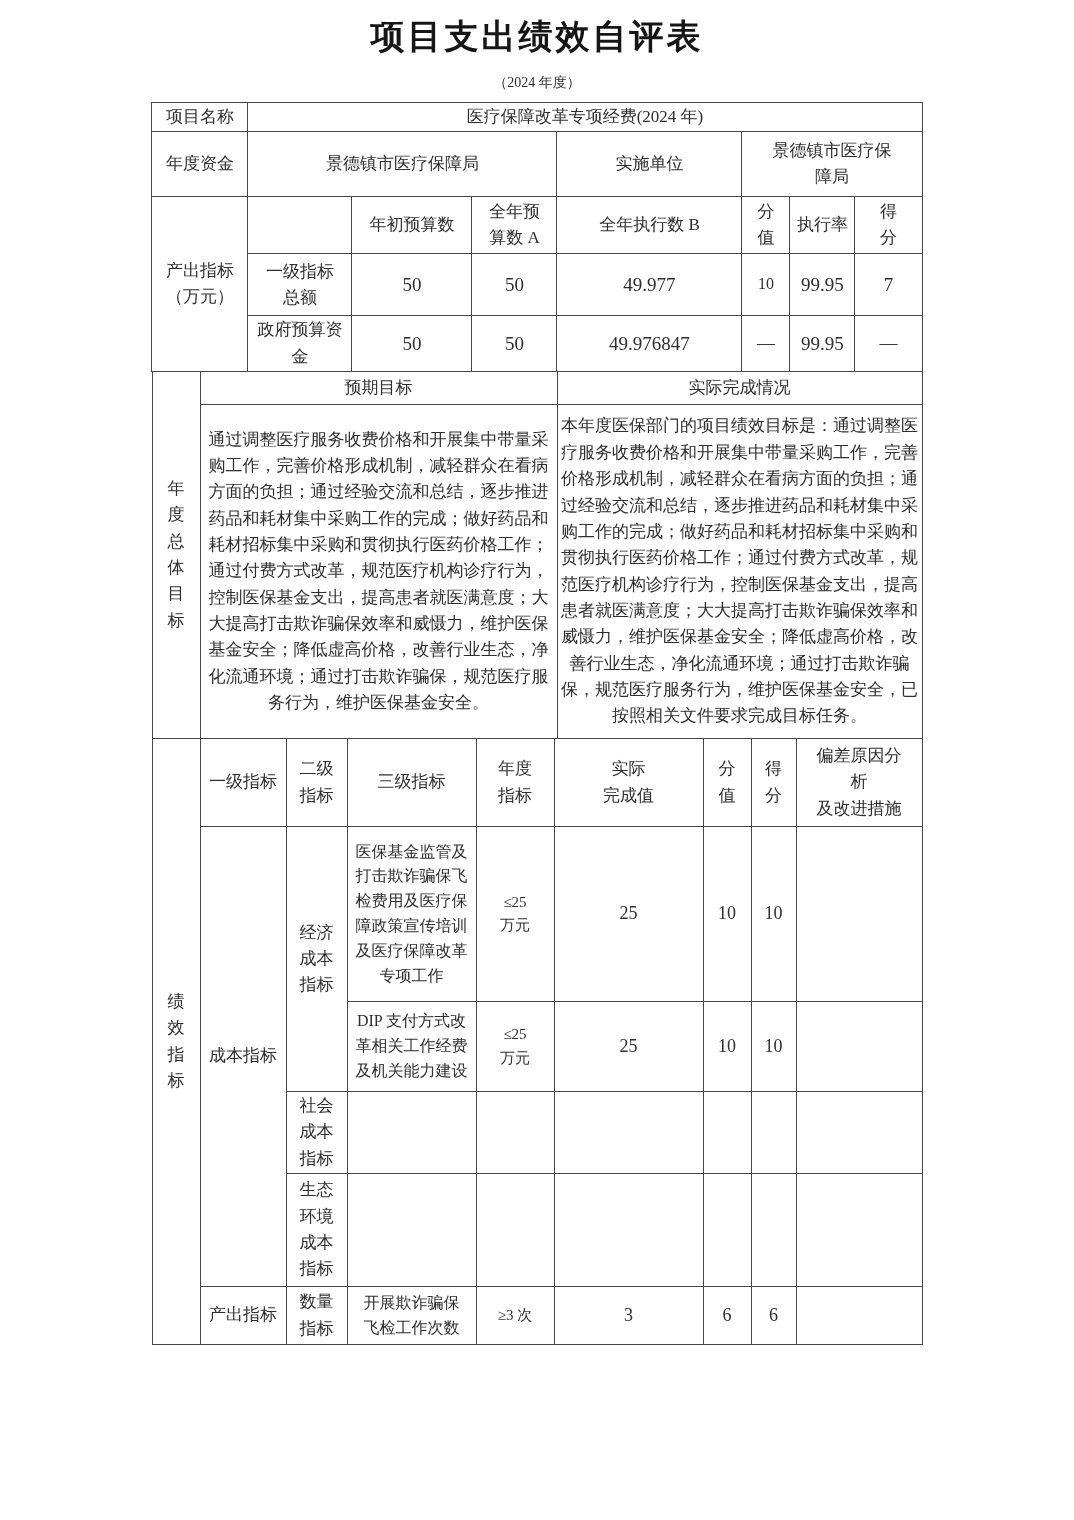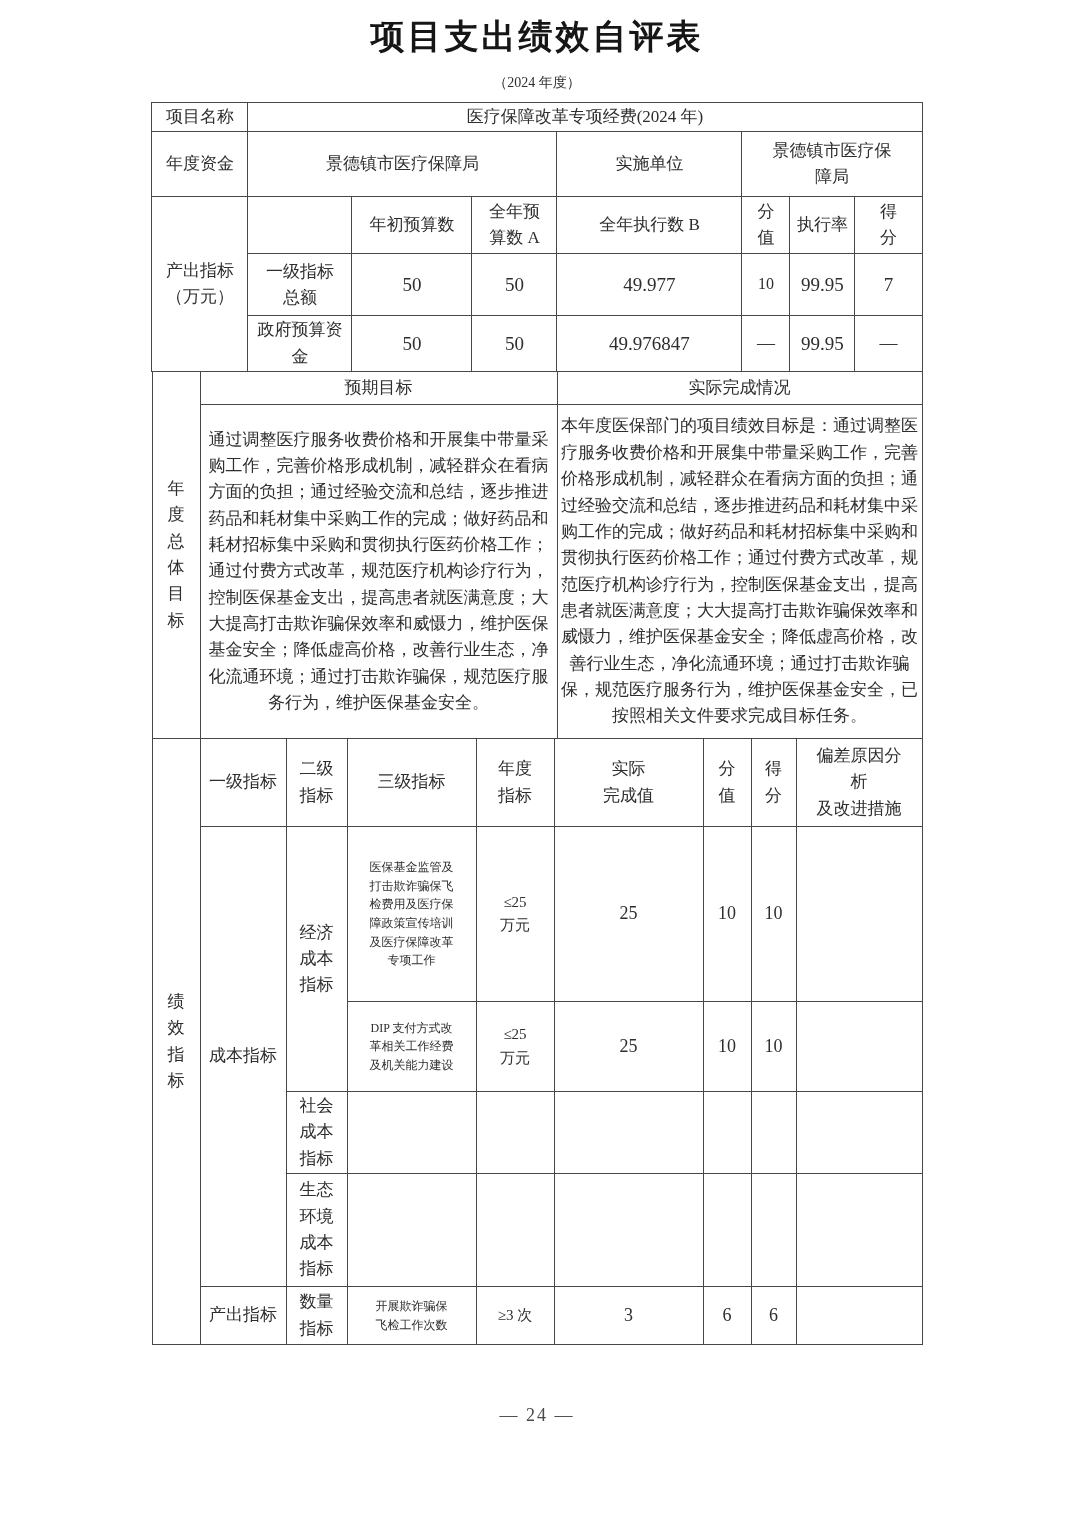--- a/index.html
+++ b/index.html
@@ -65,21 +65,21 @@
     padding: 4px 9px 2px 9px;
   }
   .goal-l { line-height: 30px; }
   .goal-r { line-height: 28px; }
   .vlabel-a { line-height: 30px; font-size: 17px; }
   .vlabel-c { line-height: 21px; font-size: 17px; }
   .l3cell {
     text-align: left;
     padding: 4px 6px 4px 9px;
     line-height: 28px;
-    font-size: 12px;
+    font-size: 16px;
     margin-left: 43px;
   }
   .target { font-size: 15px; line-height: 30px; }
   .lab2 { line-height: 27px; margin-left: 17px; }
   .pagenum {
     position: absolute;
     left: 0; right: 0;
     top: 1405px;
     text-align: center;
     font-size: 18px;
@@ -273,15 +273,14 @@
 飞检工作次数</td>
       <td class="target">≥3 次</td>
       <td class="num2">3</td>
       <td class="num2">6</td>
       <td class="num2">6</td>
       <td></td>
     </tr>
   </tbody>
     </table>
 
-  <div class="pagenum">— 24 —</div>
 
 </div>
 
 </body></html>

